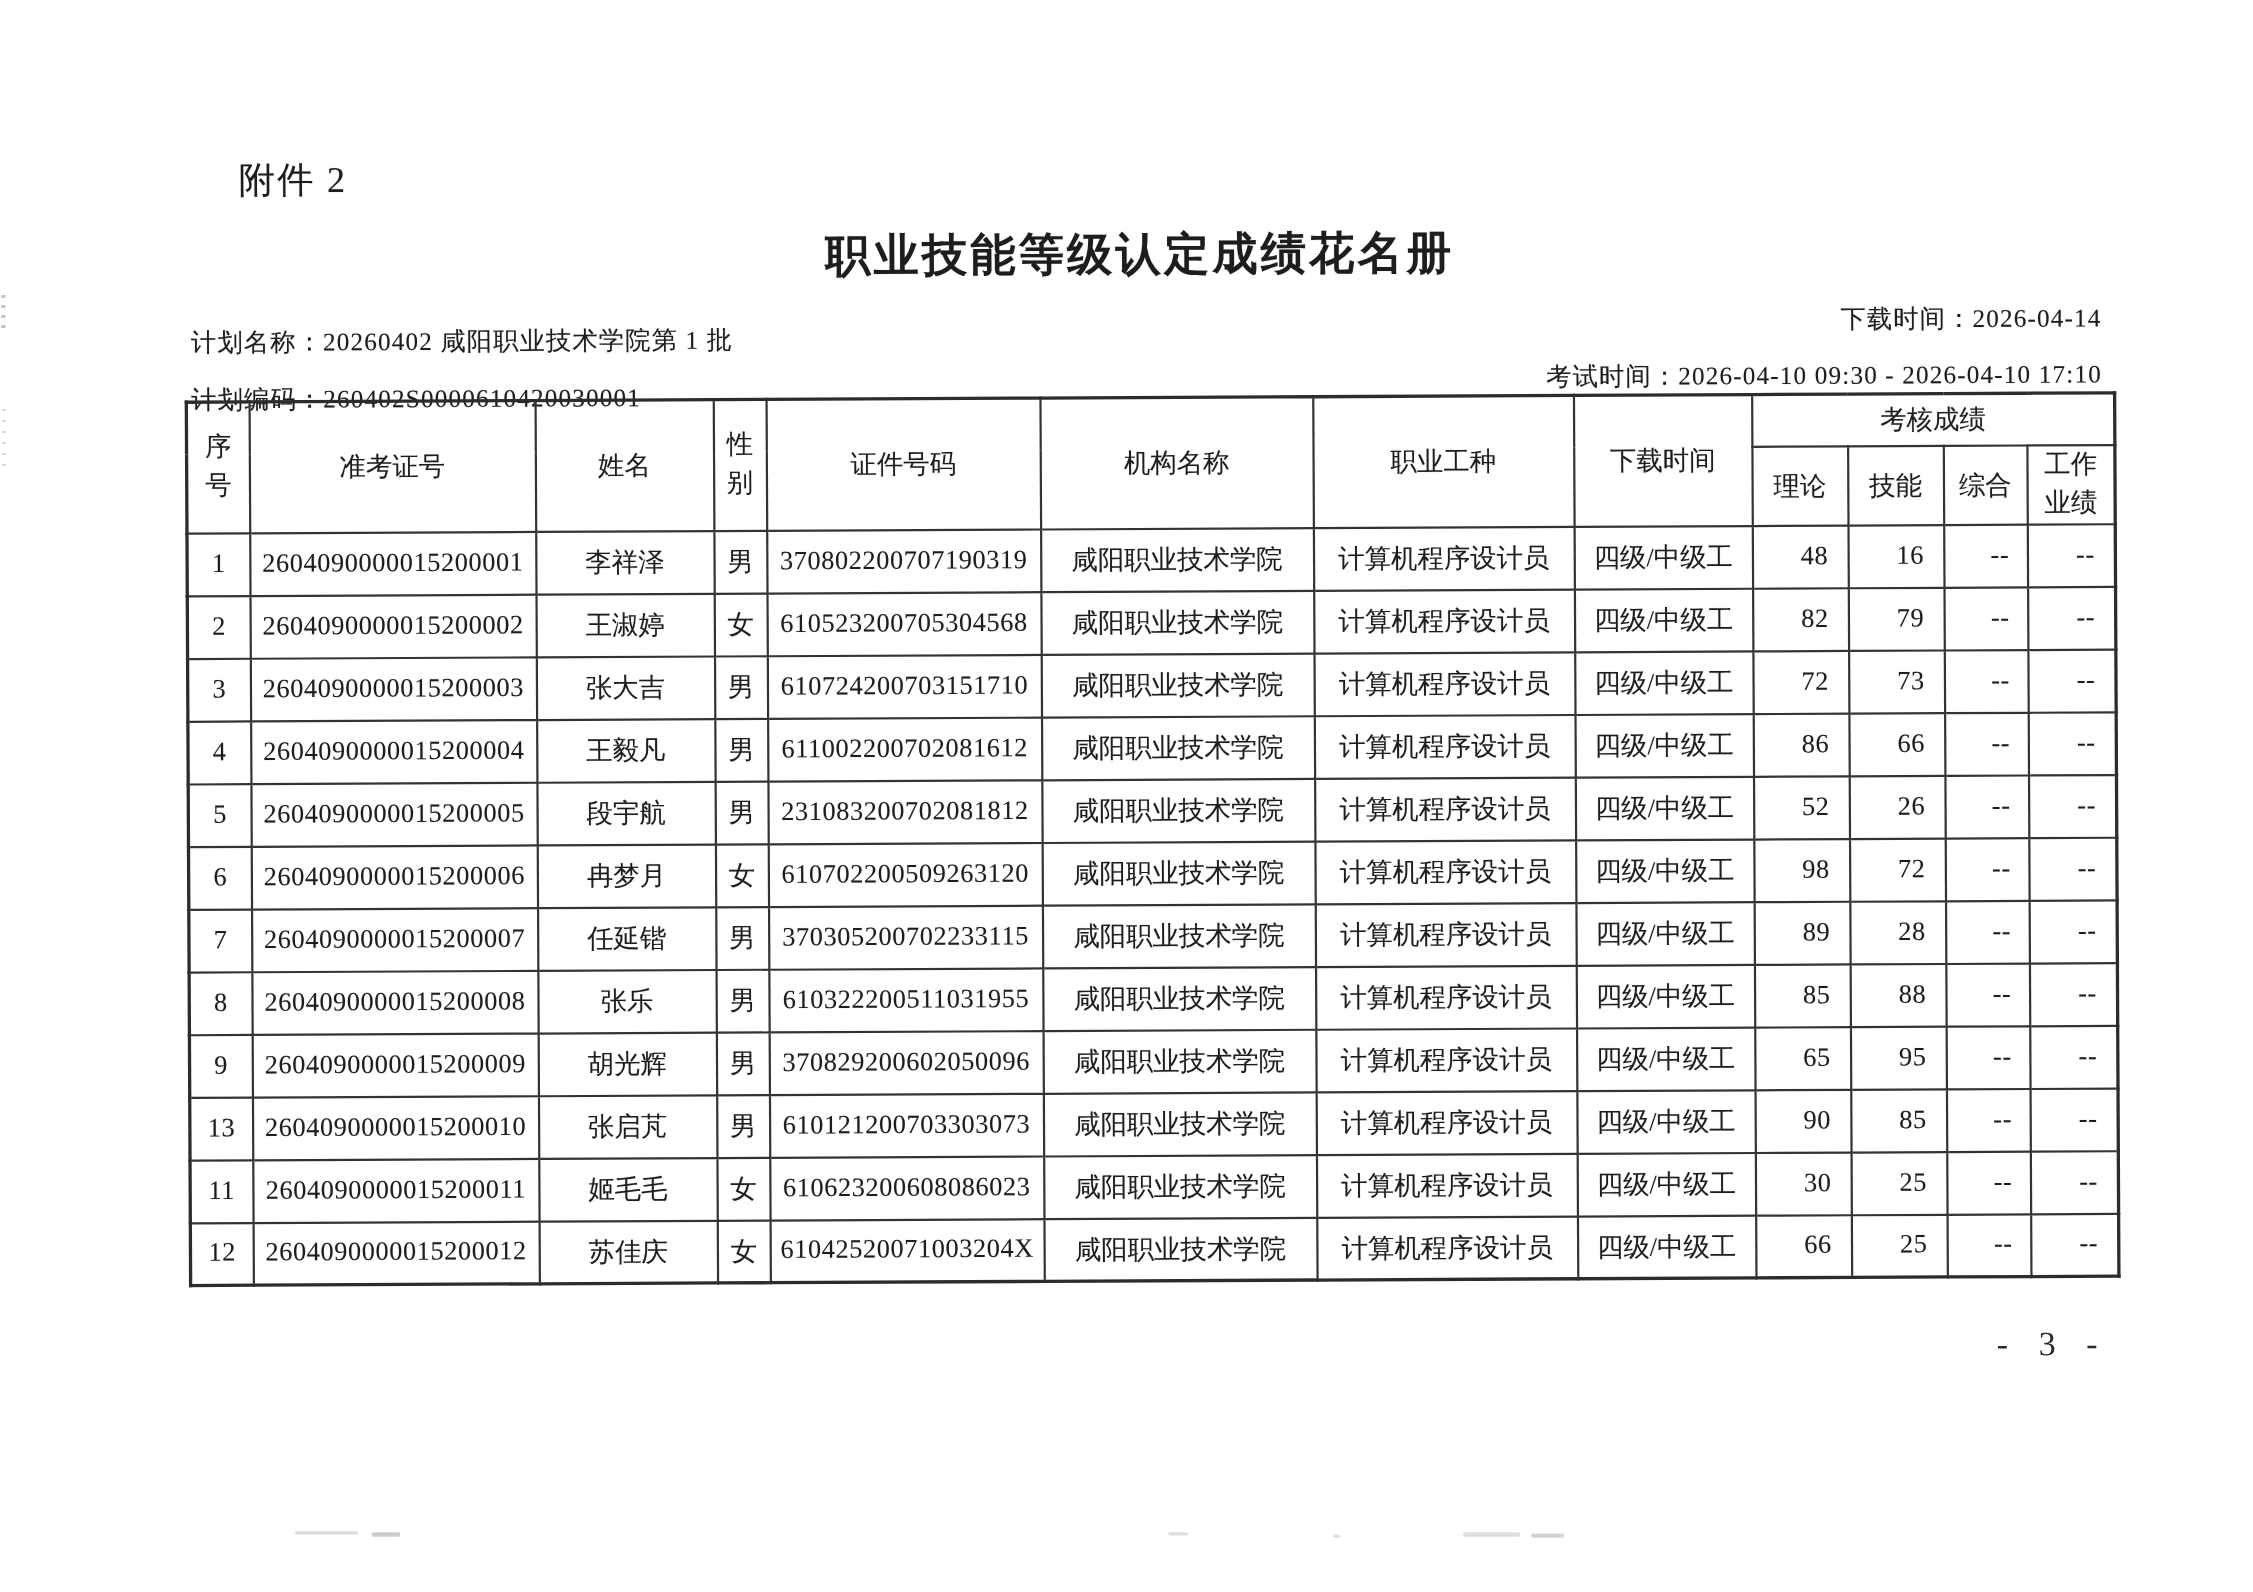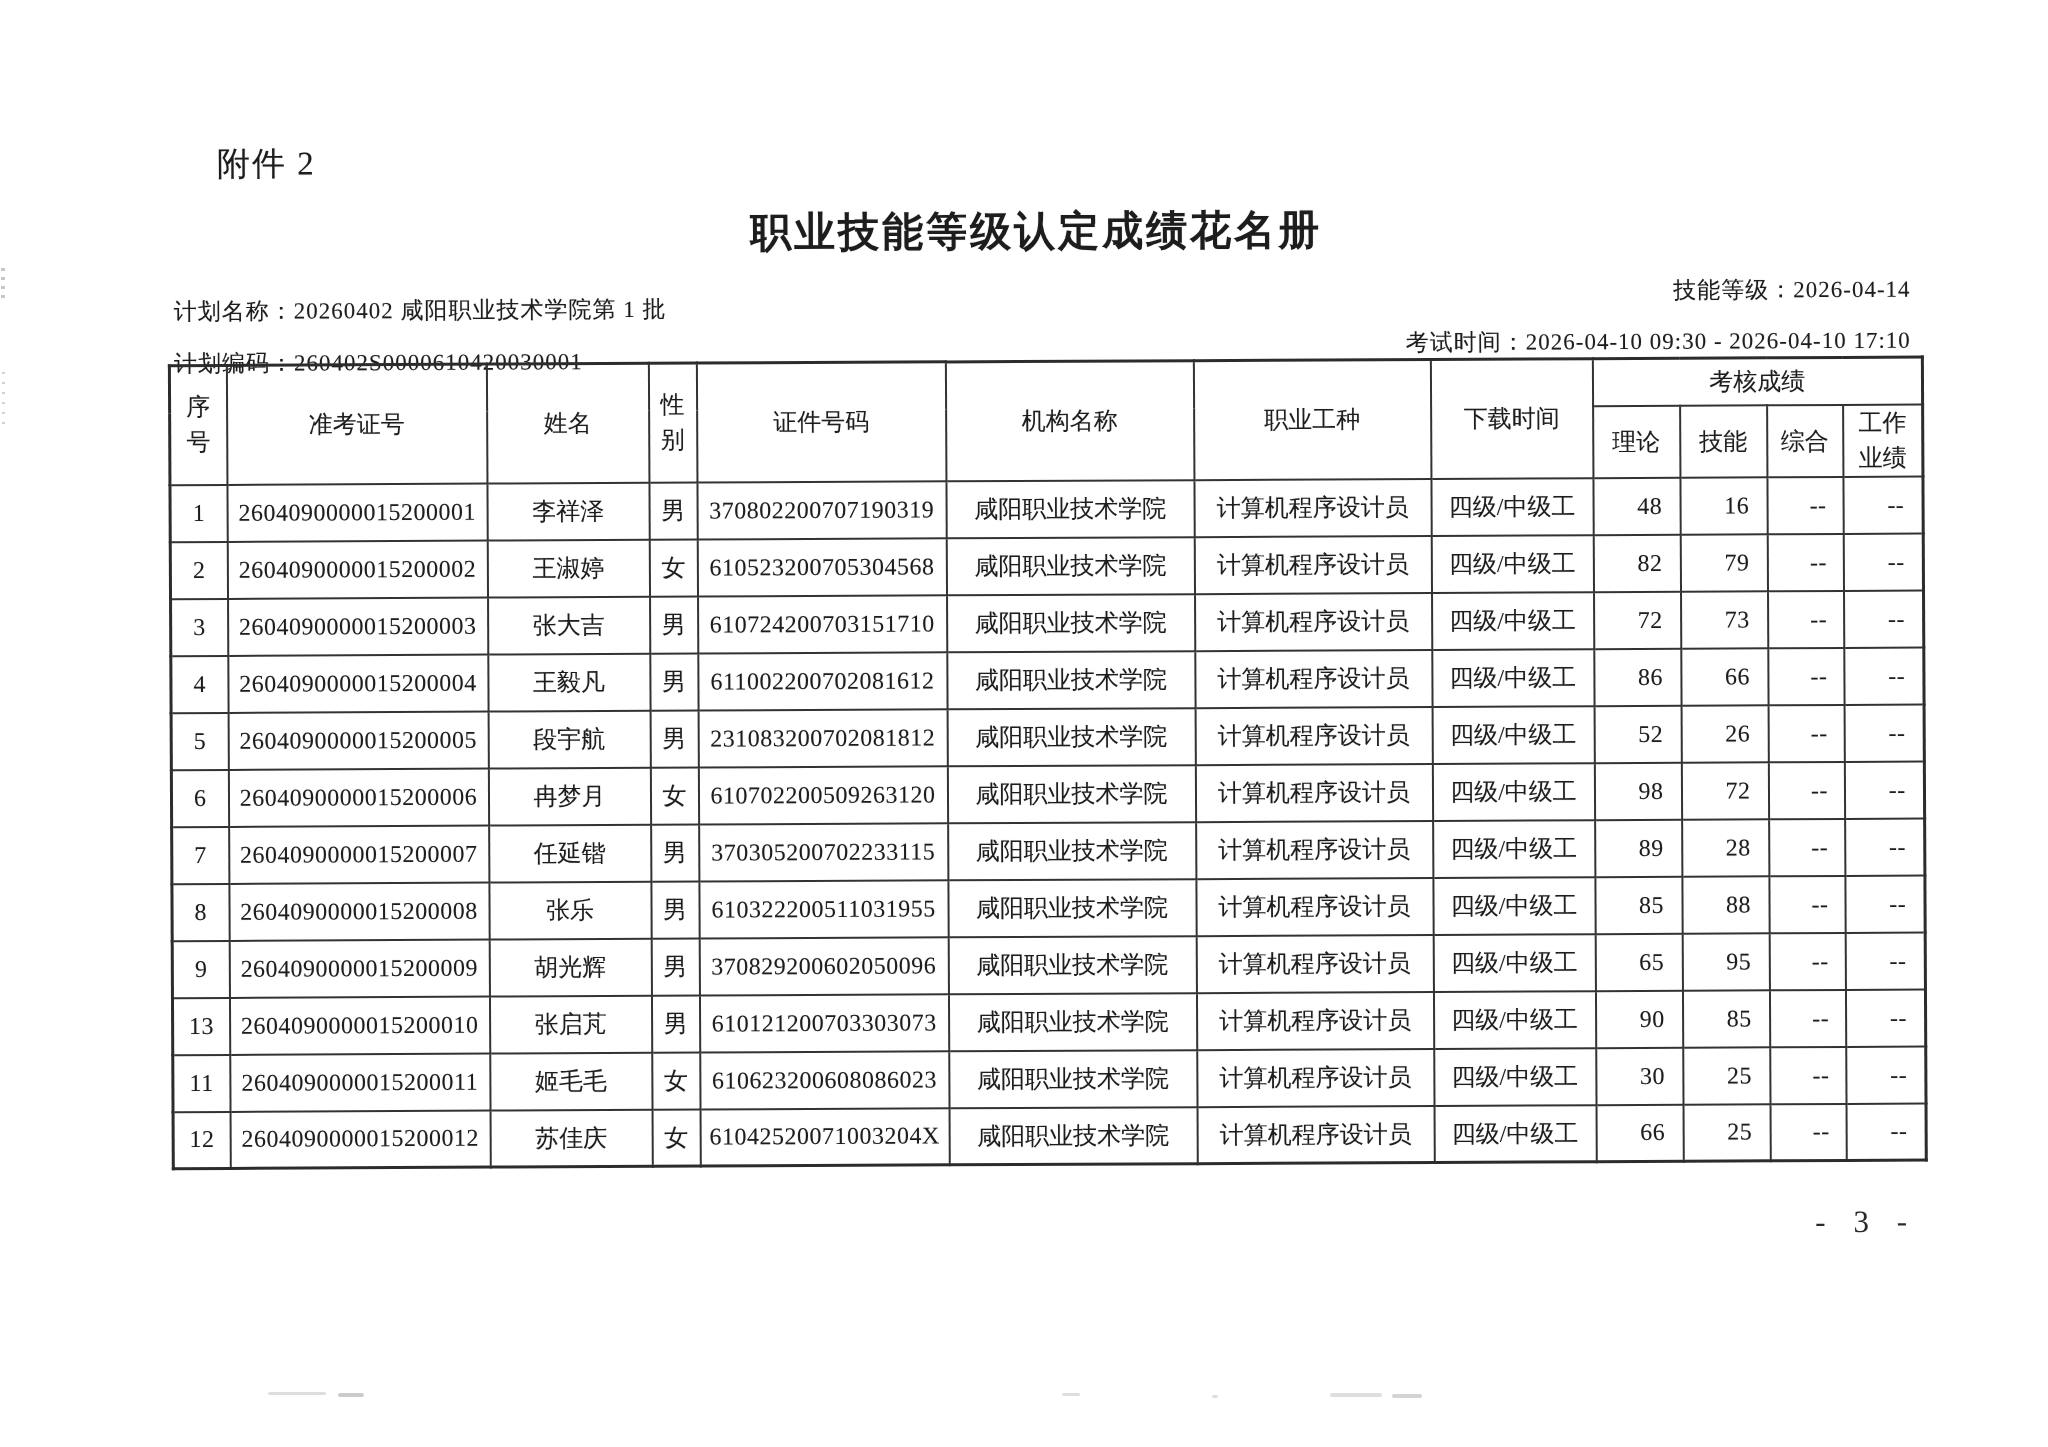--- a/index.html
+++ b/index.html
@@ -92,21 +92,21 @@
 <div class="sheet">
 
   <div class="attachment txt-fuzz">附件 2</div>
 
   <h1 class="doc-title txt-fuzz">职业技能等级认定成绩花名册</h1>
 
   <div class="meta-line plan-name txt-fuzz"><span>计划名称：</span><span>20260402 咸阳职业技术学院第 1 批</span></div>
 
   <div class="meta-line plan-code txt-fuzz"><span>计划编码：</span><span>260402S0000610420030001</span></div>
 
-  <div class="meta-line download-time txt-fuzz"><span>技能等级：</span><span>2026-04-14</span></div>
+  <div class="meta-line download-time txt-fuzz"><span>下载时间：</span><span>2026-04-14</span></div>
 
   <div class="meta-line exam-time txt-fuzz"><span>考试时间：</span><span>2026-04-10 09:30 - 2026-04-10 17:10</span></div>
 
   <table class="score-table">
     <colgroup>
       <col class="col-index">
         <col class="col-adm">
         <col class="col-name">
         <col class="col-gender">
       <col class="col-id">

